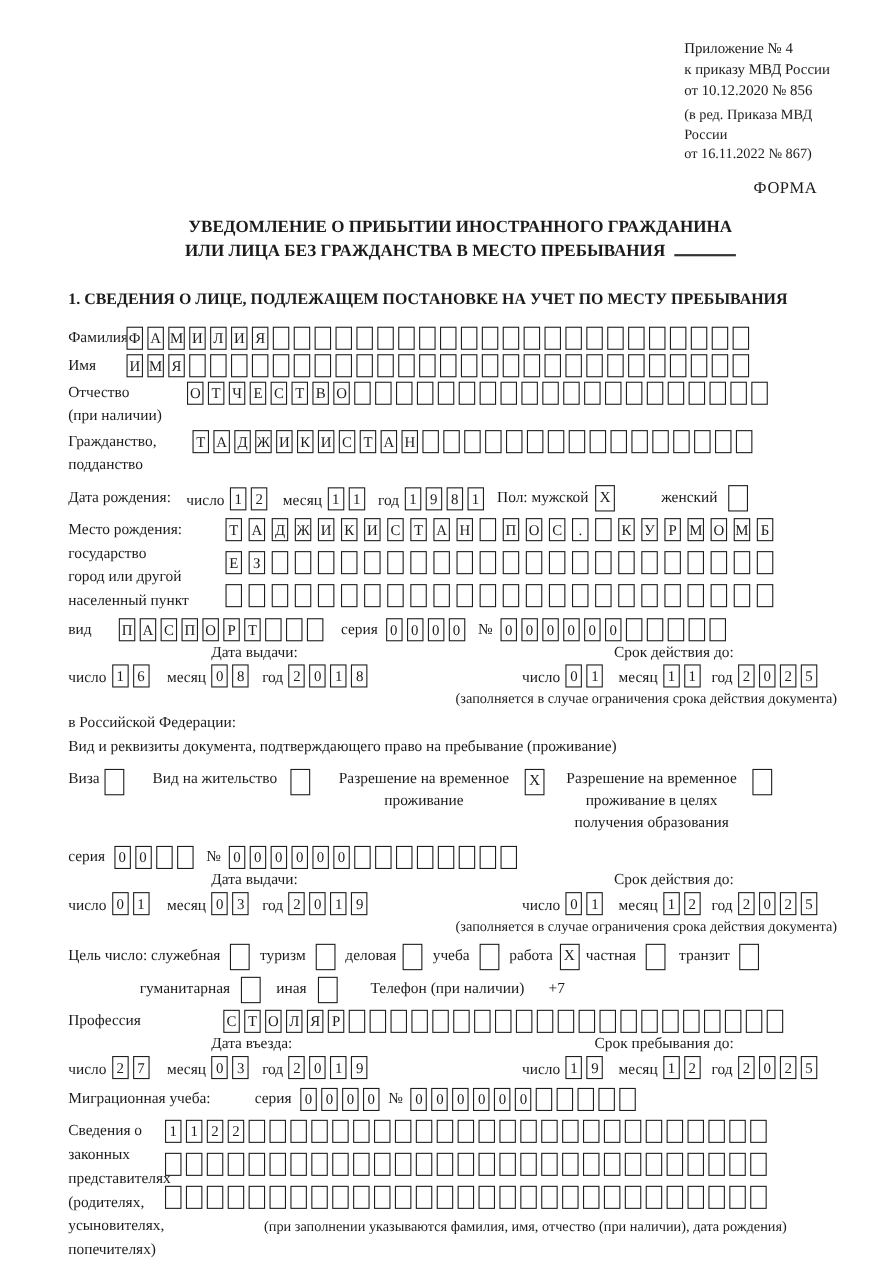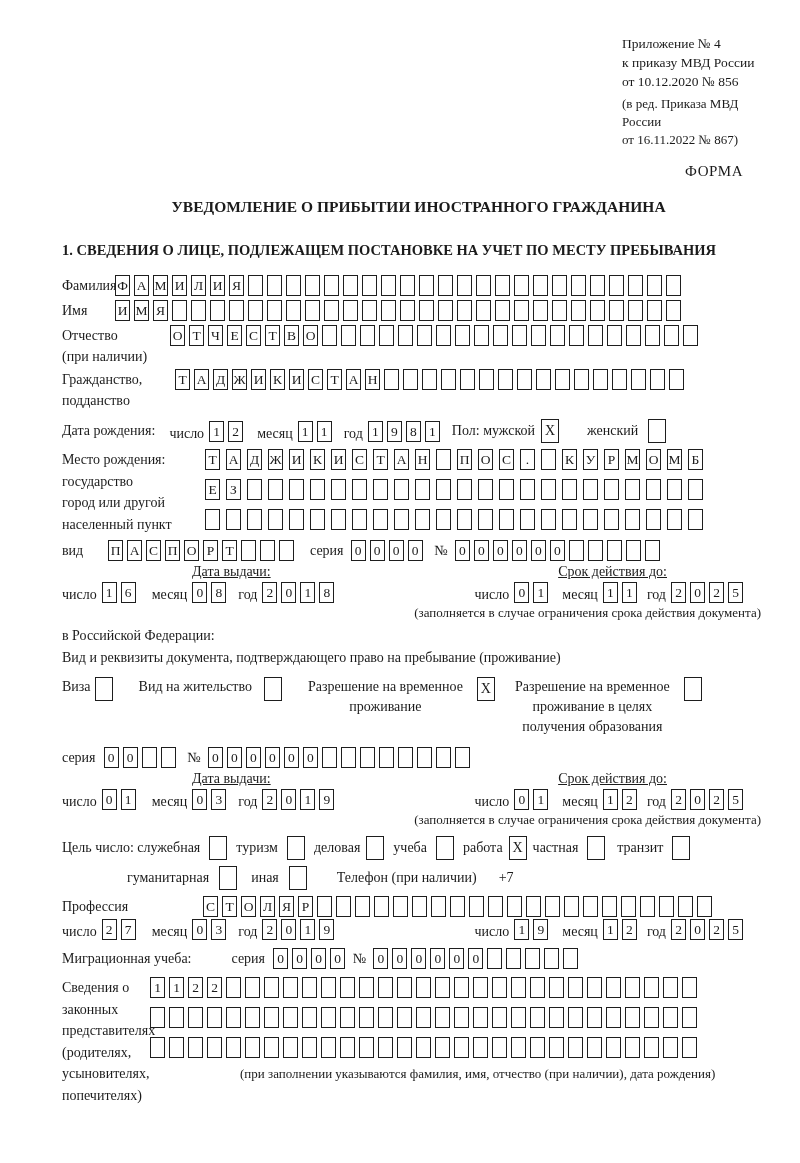--- a/index.html
+++ b/index.html
@@ -33,21 +33,21 @@
   .g6 .cell { margin-right:6px; }
   .cbx {
     display:inline-block; width:18px; height:24px;
     border:1.6px solid #1e1e1e; text-align:center;
     line-height:22px; font-size:14px; vertical-align:middle; background:#fff;
   }
   .dg { display:inline-flex; align-items:flex-end; }
   .dg .lbl { margin-right:5px; }
   .pair { display:flex; align-items:center; }
   .pair .right { margin-left:auto; margin-right:28px; }
-  .pairhead { display:flex; font-size:14px; margin-top:3px;text-decoration:underline; }
+  .pairhead { display:flex; font-size:14px; margin-top:3px; }
   .pairhead .h-left { margin-left:130px; }
   .pairhead .h-right { margin-left:auto; margin-right:108px; }
   .note { text-align:right; padding-right:14px; font-size:13px; margin-top:2px; }
   .center-bold { text-align:center; font-weight:bold; font-size:14px; margin-top:6px; }
   .permit-row { display:flex; align-items:flex-start; margin-top:8px; line-height:20px; }
   .permit-row .blk { text-align:center; }
   .rep-note { font-size:13px; margin-top:8px; margin-left:90px; }
 </style>
 </head>
 <body>
@@ -60,20 +60,21 @@
     <div>от 10.12.2020 № 856</div>
   </div>
   <div class="amendment">
     <div>(в ред. Приказа МВД России</div>
     <div>от 16.11.2022 № 867)</div>
   </div>
   <div class="forma">ФОРМА</div>
 
   <div class="title">
     <div>УВЕДОМЛЕНИЕ О ПРИБЫТИИ ИНОСТРАННОГО ГРАЖДАНИНА</div>
+    <div><span>ИЛИ ЛИЦА БЕЗ ГРАЖДАНСТВА В МЕСТО ПРЕБЫВАНИЯ</span><span class="blank-line"></span></div>
   </div>
 
   <div class="section-heading">1. СВЕДЕНИЯ О ЛИЦЕ, ПОДЛЕЖАЩЕМ ПОСТАНОВКЕ НА УЧЕТ ПО МЕСТУ ПРЕБЫВАНИЯ</div>
 
   <div class="row" style="margin-top:16px">
     <div class="flabel" style="width:53px">Фамилия</div>
     <div class="boxes"><span class="cell">Ф</span><span class="cell">А</span><span class="cell">М</span><span class="cell">И</span><span class="cell">Л</span><span class="cell">И</span><span class="cell">Я</span><span class="cell"></span><span class="cell"></span><span class="cell"></span><span class="cell"></span><span class="cell"></span><span class="cell"></span><span class="cell"></span><span class="cell"></span><span class="cell"></span><span class="cell"></span><span class="cell"></span><span class="cell"></span><span class="cell"></span><span class="cell"></span><span class="cell"></span><span class="cell"></span><span class="cell"></span><span class="cell"></span><span class="cell"></span><span class="cell"></span><span class="cell"></span><span class="cell"></span><span class="cell"></span></div>
   </div>
 
   <div class="row">
@@ -106,21 +107,21 @@
     <span class="dg" style="margin-left:10px">
       <span class="lbl">месяц</span>
       <span class="boxes"><span class="cell">1</span><span class="cell">1</span></span>
     </span>
     <span class="dg" style="margin-left:8px">
       <span class="lbl">год</span>
       <span class="boxes"><span class="cell">1</span><span class="cell">9</span><span class="cell">8</span><span class="cell">1</span></span>
     </span>
     <span style="margin-left:8px; margin-right:6px">Пол: мужской</span>
     <span class="cbx">X</span>
-    <span style="margin-left:28px; margin-right:10px">женский</span>
+    <span style="margin-left:42px; margin-right:10px">женский</span>
     <span class="cbx"></span>
   </div>
 
   <div class="row" style="align-items:flex-start; margin-top:6px">
     <div class="flabel" style="width:143px; line-height:21.5px">
       <div>Место рождения:</div>
       <div>государство</div>
       <div>город или другой</div>
       <div>населенный пункт</div>
     </div>
@@ -243,20 +244,24 @@
     <span class="cbx" style="margin-left:10px"></span>
     <span style="margin-left:30px">Телефон (при наличии)</span>
     <span style="margin-left:22px; margin-right:6px">+7</span>
   </div>
 
   <div class="row" style="margin-top:6px">
     <div class="flabel" style="width:141px">Профессия</div>
     <div class="boxes"><span class="cell">С</span><span class="cell">Т</span><span class="cell">О</span><span class="cell">Л</span><span class="cell">Я</span><span class="cell">Р</span><span class="cell"></span><span class="cell"></span><span class="cell"></span><span class="cell"></span><span class="cell"></span><span class="cell"></span><span class="cell"></span><span class="cell"></span><span class="cell"></span><span class="cell"></span><span class="cell"></span><span class="cell"></span><span class="cell"></span><span class="cell"></span><span class="cell"></span><span class="cell"></span><span class="cell"></span><span class="cell"></span><span class="cell"></span><span class="cell"></span><span class="cell"></span></div>
   </div>
 
+  <div class="pairhead">
+    <span class="h-left">Дата въезда:</span>
+    <span class="h-right">Срок пребывания до:</span>
+  </div>
   <div class="pair" style="margin-top:2px">
     <span class="dg">
       <span class="lbl">число</span>
       <span class="boxes"><span class="cell">2</span><span class="cell">7</span></span>
       <span class="lbl" style="margin-left:12px">месяц</span>
       <span class="boxes"><span class="cell">0</span><span class="cell">3</span></span>
       <span class="lbl" style="margin-left:8px">год</span>
       <span class="boxes"><span class="cell">2</span><span class="cell">0</span><span class="cell">1</span><span class="cell">9</span></span>
     </span>
     <span class="dg right">

